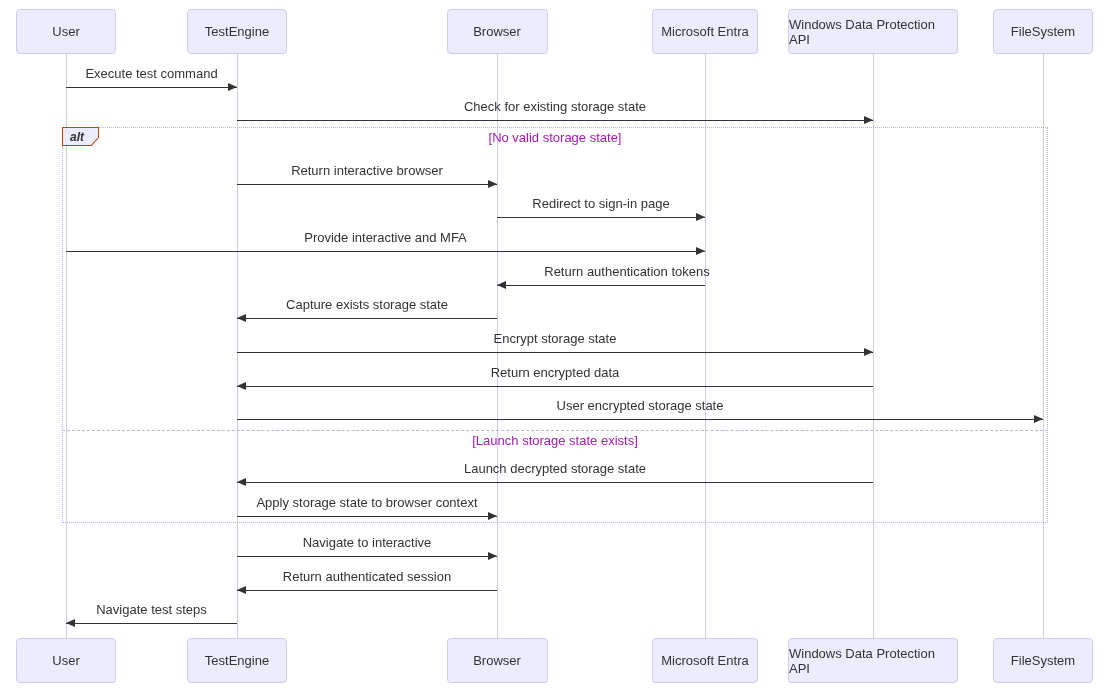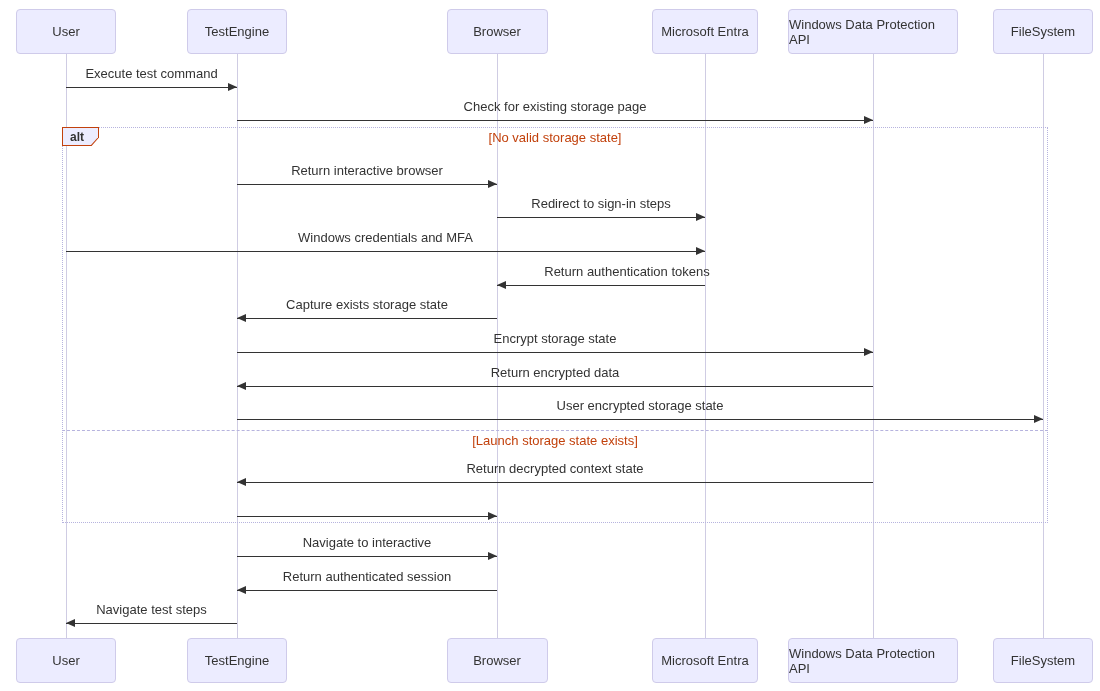--- a/index.html
+++ b/index.html
@@ -19,30 +19,31 @@
     font-size:13px;line-height:14px;color:#333;
   }
   .arrow{position:absolute;width:0;height:0;border-top:4px solid transparent;border-bottom:4px solid transparent;}
   .arrow.r{border-left:9px solid #333333;}
   .arrow.l{border-right:9px solid #333333;}
   .frag{position:absolute;border:1px dotted #B6B3DE;box-sizing:border-box;}
   .frag-divider{position:absolute;height:0;border-top:1px dashed #B6B3DE;}
   .frag-label{
     position:absolute;background:#c2410c;
     clip-path:polygon(0 0,100% 0,100% 55%,80% 100%,0 100%);
+    font-style:italic;
   }
   .frag-label-inner{
     position:absolute;left:1px;top:1px;right:1px;bottom:1px;background:#ECECFF;
     clip-path:polygon(0 0,100% 0,100% 55%,80% 100%,0 100%);
     display:flex;align-items:center;justify-content:flex-start;
     font-size:12px;font-weight:700;color:#333;padding-left:7px;box-sizing:border-box;
   }
   .guard{
     position:absolute;transform:translateX(-50%);white-space:nowrap;
-    font-size:13px;line-height:14px;color:#c2410c;
+    font-size:13px;line-height:14px;color:#a21caf;
   }
 </style>
 </head>
 <body>
 
 <div id="stage">
     <div class="lifeline" style="left: 65.5px; top: 54px; height: 584px;"></div>
     <div class="lifeline" style="left: 236.5px; top: 54px; height: 584px;"></div>
     <div class="lifeline" style="left: 496.5px; top: 54px; height: 584px;"></div>
     <div class="lifeline" style="left: 704.5px; top: 54px; height: 584px;"></div>
@@ -53,50 +54,51 @@
     <div class="frag-label" style="left: 62px; top: 127px; width: 37px; height: 19px;">
       <div class="frag-label-inner">alt</div>
     </div>
     <div class="guard" style="left: 555px; top: 131px;">[No valid storage state]</div>
     <div class="guard" style="left: 555px; top: 434px;">[Launch storage state exists]</div>
     <div class="msg-line" style="left: 66px; top: 87px; width: 171px;"></div>
     <div class="arrow r" style="top: 83px; left: 228px;"></div>
     <div class="msg-label" style="left: 151.5px; top: 67px;">Execute test command</div>
     <div class="msg-line" style="left: 237px; top: 120px; width: 636px;"></div>
     <div class="arrow r" style="top: 116px; left: 864px;"></div>
-    <div class="msg-label" style="left: 555px; top: 100px;">Check for existing storage page</div>
+    <div class="msg-label" style="left: 555px; top: 100px;">Check for existing storage state</div>
     <div class="msg-line" style="left: 237px; top: 184px; width: 260px;"></div>
     <div class="arrow r" style="top: 180px; left: 488px;"></div>
     <div class="msg-label" style="left: 367px; top: 164px;">Return interactive browser</div>
     <div class="msg-line" style="left: 497px; top: 217px; width: 208px;"></div>
     <div class="arrow r" style="top: 213px; left: 696px;"></div>
-    <div class="msg-label" style="left: 601px; top: 197px;">Redirect to sign-in steps</div>
+    <div class="msg-label" style="left: 601px; top: 197px;">Redirect to sign-in page</div>
     <div class="msg-line" style="left: 66px; top: 251px; width: 639px;"></div>
     <div class="arrow r" style="top: 247px; left: 696px;"></div>
-    <div class="msg-label" style="left: 385.5px; top: 231px;">Windows credentials and MFA</div>
+    <div class="msg-label" style="left: 385.5px; top: 231px;">Provide interactive and MFA</div>
     <div class="msg-line" style="left: 497px; top: 285px; width: 208px;"></div>
     <div class="arrow l" style="top: 281px; left: 497px;"></div>
     <div class="msg-label" style="left: 627px; top: 265px;">Return authentication tokens</div>
     <div class="msg-line" style="left: 237px; top: 318px; width: 260px;"></div>
     <div class="arrow l" style="top: 314px; left: 237px;"></div>
     <div class="msg-label" style="left: 367px; top: 298px;">Capture exists storage state</div>
     <div class="msg-line" style="left: 237px; top: 352px; width: 636px;"></div>
     <div class="arrow r" style="top: 348px; left: 864px;"></div>
     <div class="msg-label" style="left: 555px; top: 332px;">Encrypt storage state</div>
     <div class="msg-line" style="left: 237px; top: 386px; width: 636px;"></div>
     <div class="arrow l" style="top: 382px; left: 237px;"></div>
     <div class="msg-label" style="left: 555px; top: 366px;">Return encrypted data</div>
     <div class="msg-line" style="left: 237px; top: 419px; width: 806px;"></div>
     <div class="arrow r" style="top: 415px; left: 1034px;"></div>
     <div class="msg-label" style="left: 640px; top: 399px;">User encrypted storage state</div>
     <div class="msg-line" style="left: 237px; top: 482px; width: 636px;"></div>
     <div class="arrow l" style="top: 478px; left: 237px;"></div>
-    <div class="msg-label" style="left: 555px; top: 462px;">Return decrypted context state</div>
+    <div class="msg-label" style="left: 555px; top: 462px;">Launch decrypted storage state</div>
     <div class="msg-line" style="left: 237px; top: 516px; width: 260px;"></div>
     <div class="arrow r" style="top: 512px; left: 488px;"></div>
+    <div class="msg-label" style="left: 367px; top: 496px;">Apply storage state to browser context</div>
     <div class="msg-line" style="left: 237px; top: 556px; width: 260px;"></div>
     <div class="arrow r" style="top: 552px; left: 488px;"></div>
     <div class="msg-label" style="left: 367px; top: 536px;">Navigate to interactive</div>
     <div class="msg-line" style="left: 237px; top: 590px; width: 260px;"></div>
     <div class="arrow l" style="top: 586px; left: 237px;"></div>
     <div class="msg-label" style="left: 367px; top: 570px;">Return authenticated session</div>
     <div class="msg-line" style="left: 66px; top: 623px; width: 171px;"></div>
     <div class="arrow l" style="top: 619px; left: 66px;"></div>
     <div class="msg-label" style="left: 151.5px; top: 603px;">Navigate test steps</div>
     <div class="actor" style="left: 16px; top: 9px; width: 100px;">

